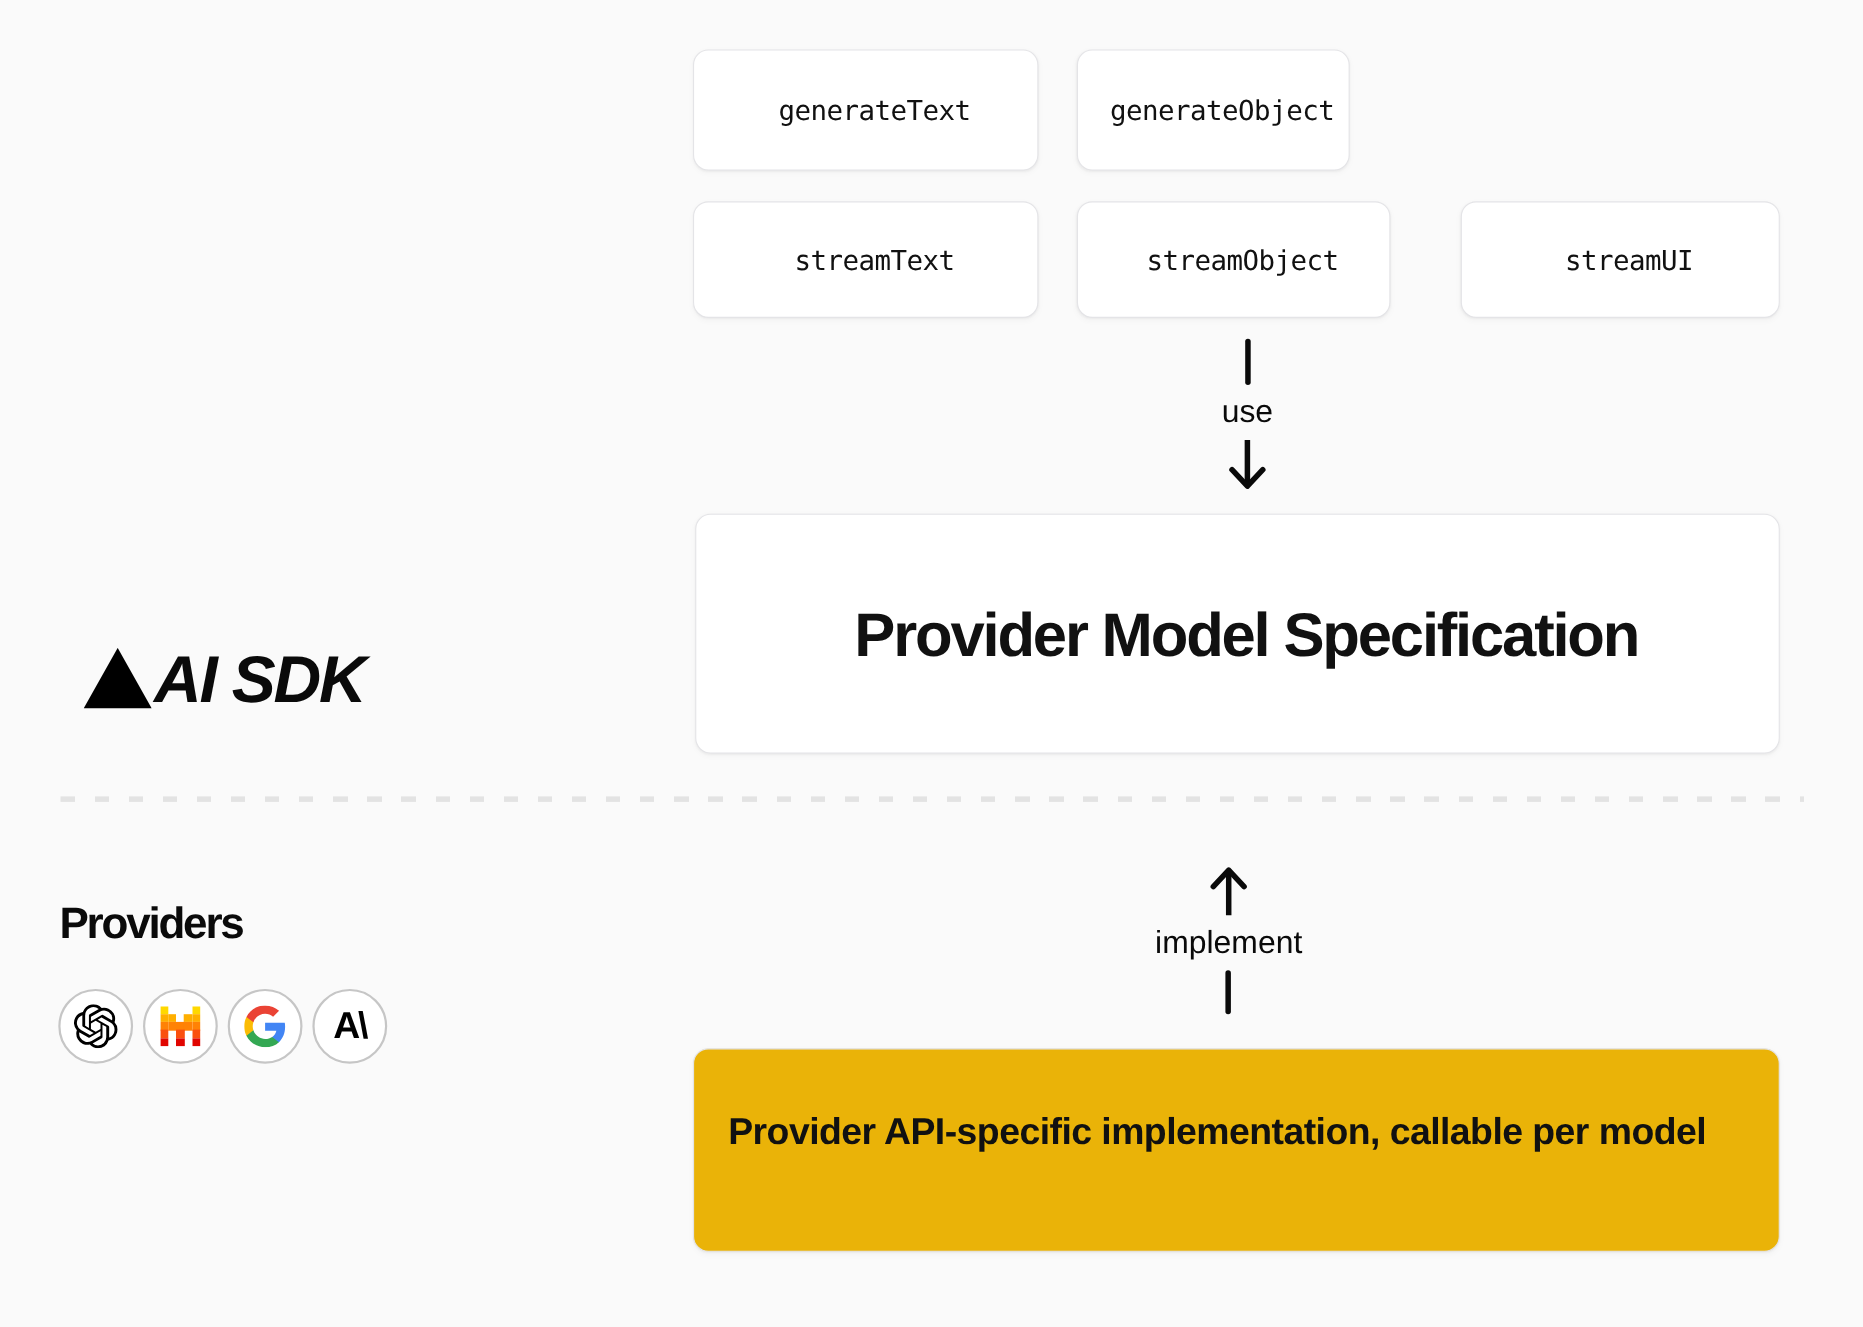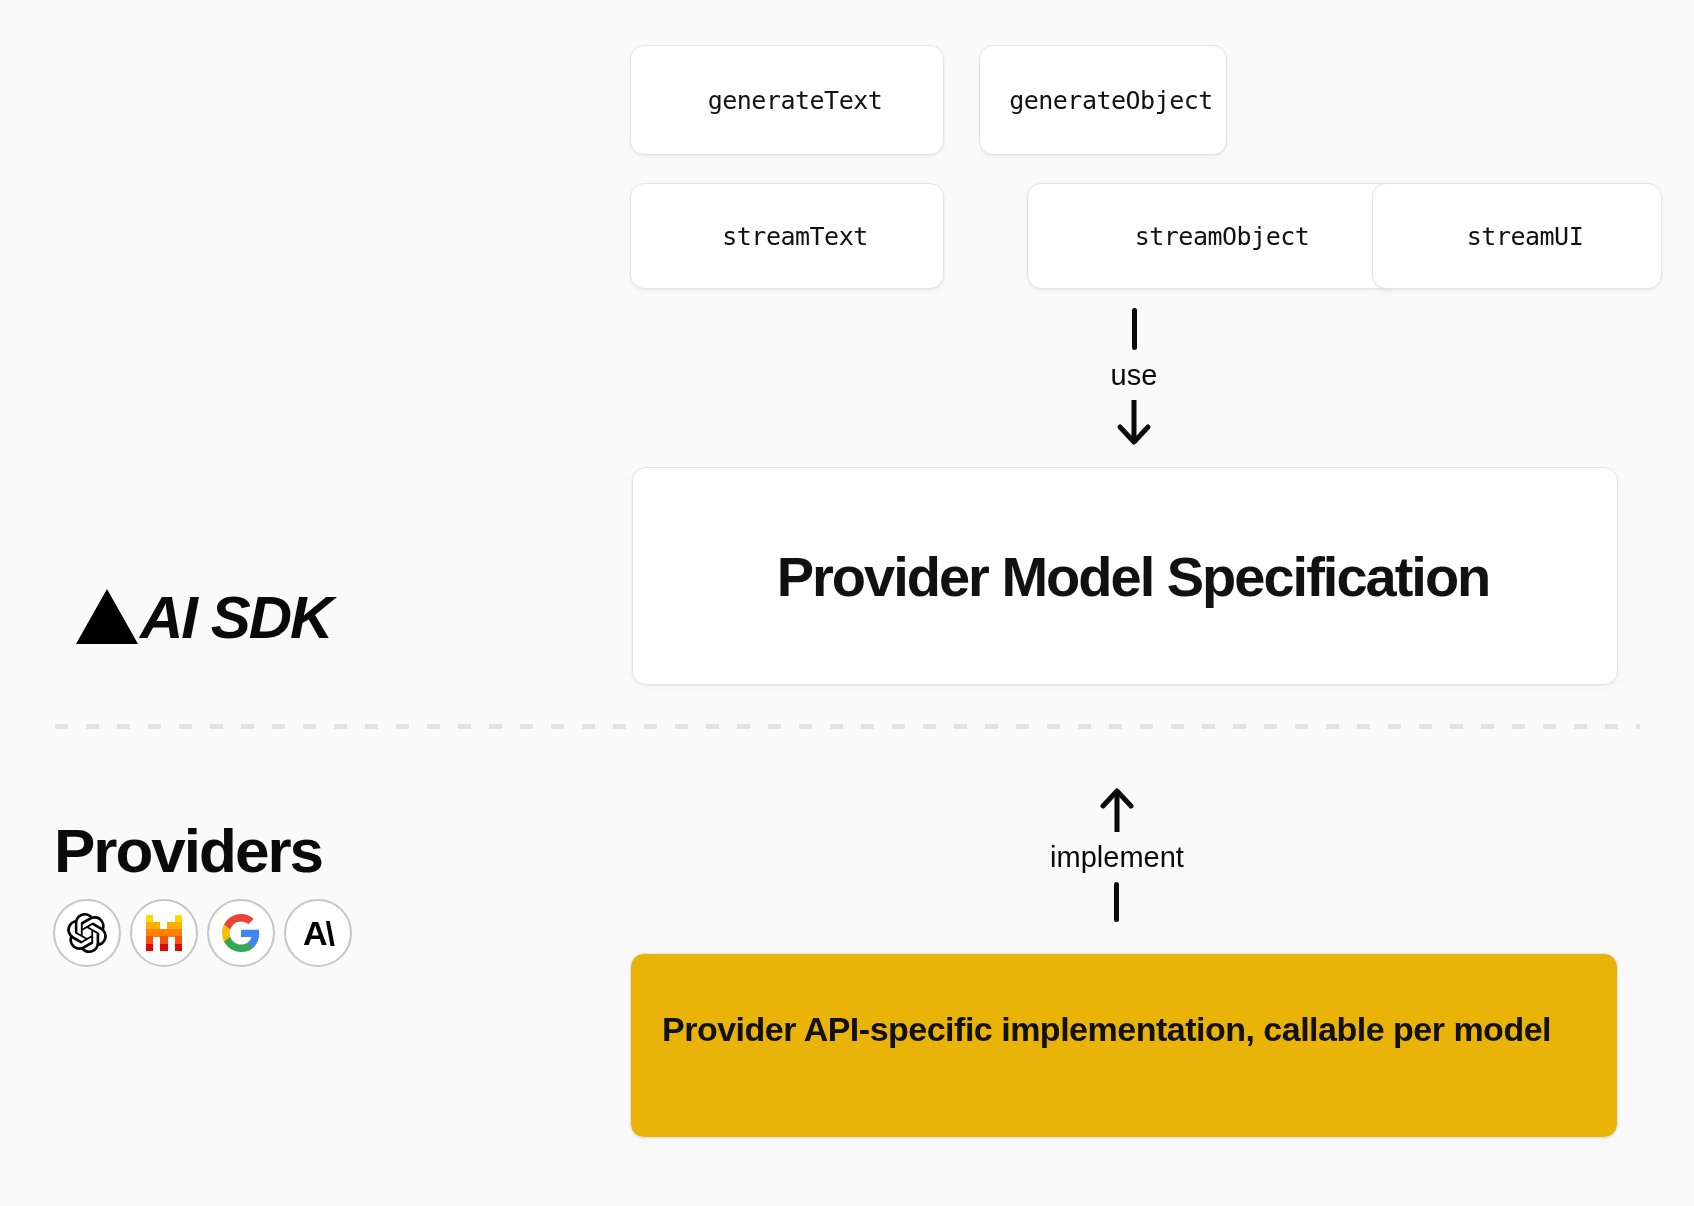--- a/index.html
+++ b/index.html
@@ -43,21 +43,21 @@
     position: absolute;
     font-size: 29px;
     line-height: 1.1;
     transform: translateX(-50%);
     white-space: nowrap;
   }
   .brand-row { position: absolute; left: 76px; top: 584px; display: flex; align-items: center; gap: 2px; font-style: italic; }
   .brand-text { font-size: 60px; font-weight: 700; letter-spacing: -2px; line-height: 1; padding-top: 4px; }
   .providers-heading {
     position: absolute; left: 54px; top: 820px;
-    font-size: 62px; font-weight: 700; letter-spacing: -2px; line-height: 1;
+    font-size: 40px; font-weight: 700; letter-spacing: -2px; line-height: 1;
   }
   .divider {
     position: absolute; left: 55px; top: 724px;
     width: 1585px; height: 5px;
     background: repeating-linear-gradient(90deg, #e3e3e3 0 13px, transparent 13px 31px);
   }
   .provider-circle {
     position: absolute; top: 899px;
     width: 68px; height: 68px; box-sizing: border-box;
     background: #fff; border: 2px solid #c6c6c6; border-radius: 50%;
@@ -83,22 +83,22 @@
 </style>
 </head>
 <body>
 
 <div id="canvas">
 
   <div class="box fn-box" style="left:630px; top:45px; width:314px; height:110px;">generateText</div>
   <div class="box fn-box" style="left:979px; top:45px; width:248px; height:110px;">generateObject</div>
 
   <div class="box fn-box" style="left:630px; top:183px; width:314px; height:106px;">streamText</div>
-  <div class="box fn-box" style="left:979px; top:183px; width:374px; height:106px;margin-left:48px;">streamObject</div>
-  <div class="box fn-box" style="left:1328px; top:183px; width:290px; height:106px;margin-left:44px;">streamUI</div>
+  <div class="box fn-box" style="left:979px; top:183px; width:285px; height:106px;">streamObject</div>
+  <div class="box fn-box" style="left:1328px; top:183px; width:290px; height:106px;">streamUI</div>
 
   <div class="arrow-shaft" style="left:1132px; top:308px; height:42px;"></div>
   <div class="arrow-label" style="left:1134px; top:360px;">use</div>
   <svg class="abs" style="left:1114px; top:400px;" width="40" height="46" viewBox="0 0 40 46">
     <line x1="20" y1="0" x2="20" y2="39" stroke="#0a0a0a" stroke-width="5"></line>
     <polyline points="6,27 20,42 34,27" fill="none" stroke="#0a0a0a" stroke-width="5" stroke-linecap="round" stroke-linejoin="round"></polyline>
   </svg>
 
   <div class="box" style="left:632px; top:467px; width:986px; height:218px;">
     <span class="spec-title">Provider Model Specification</span>

